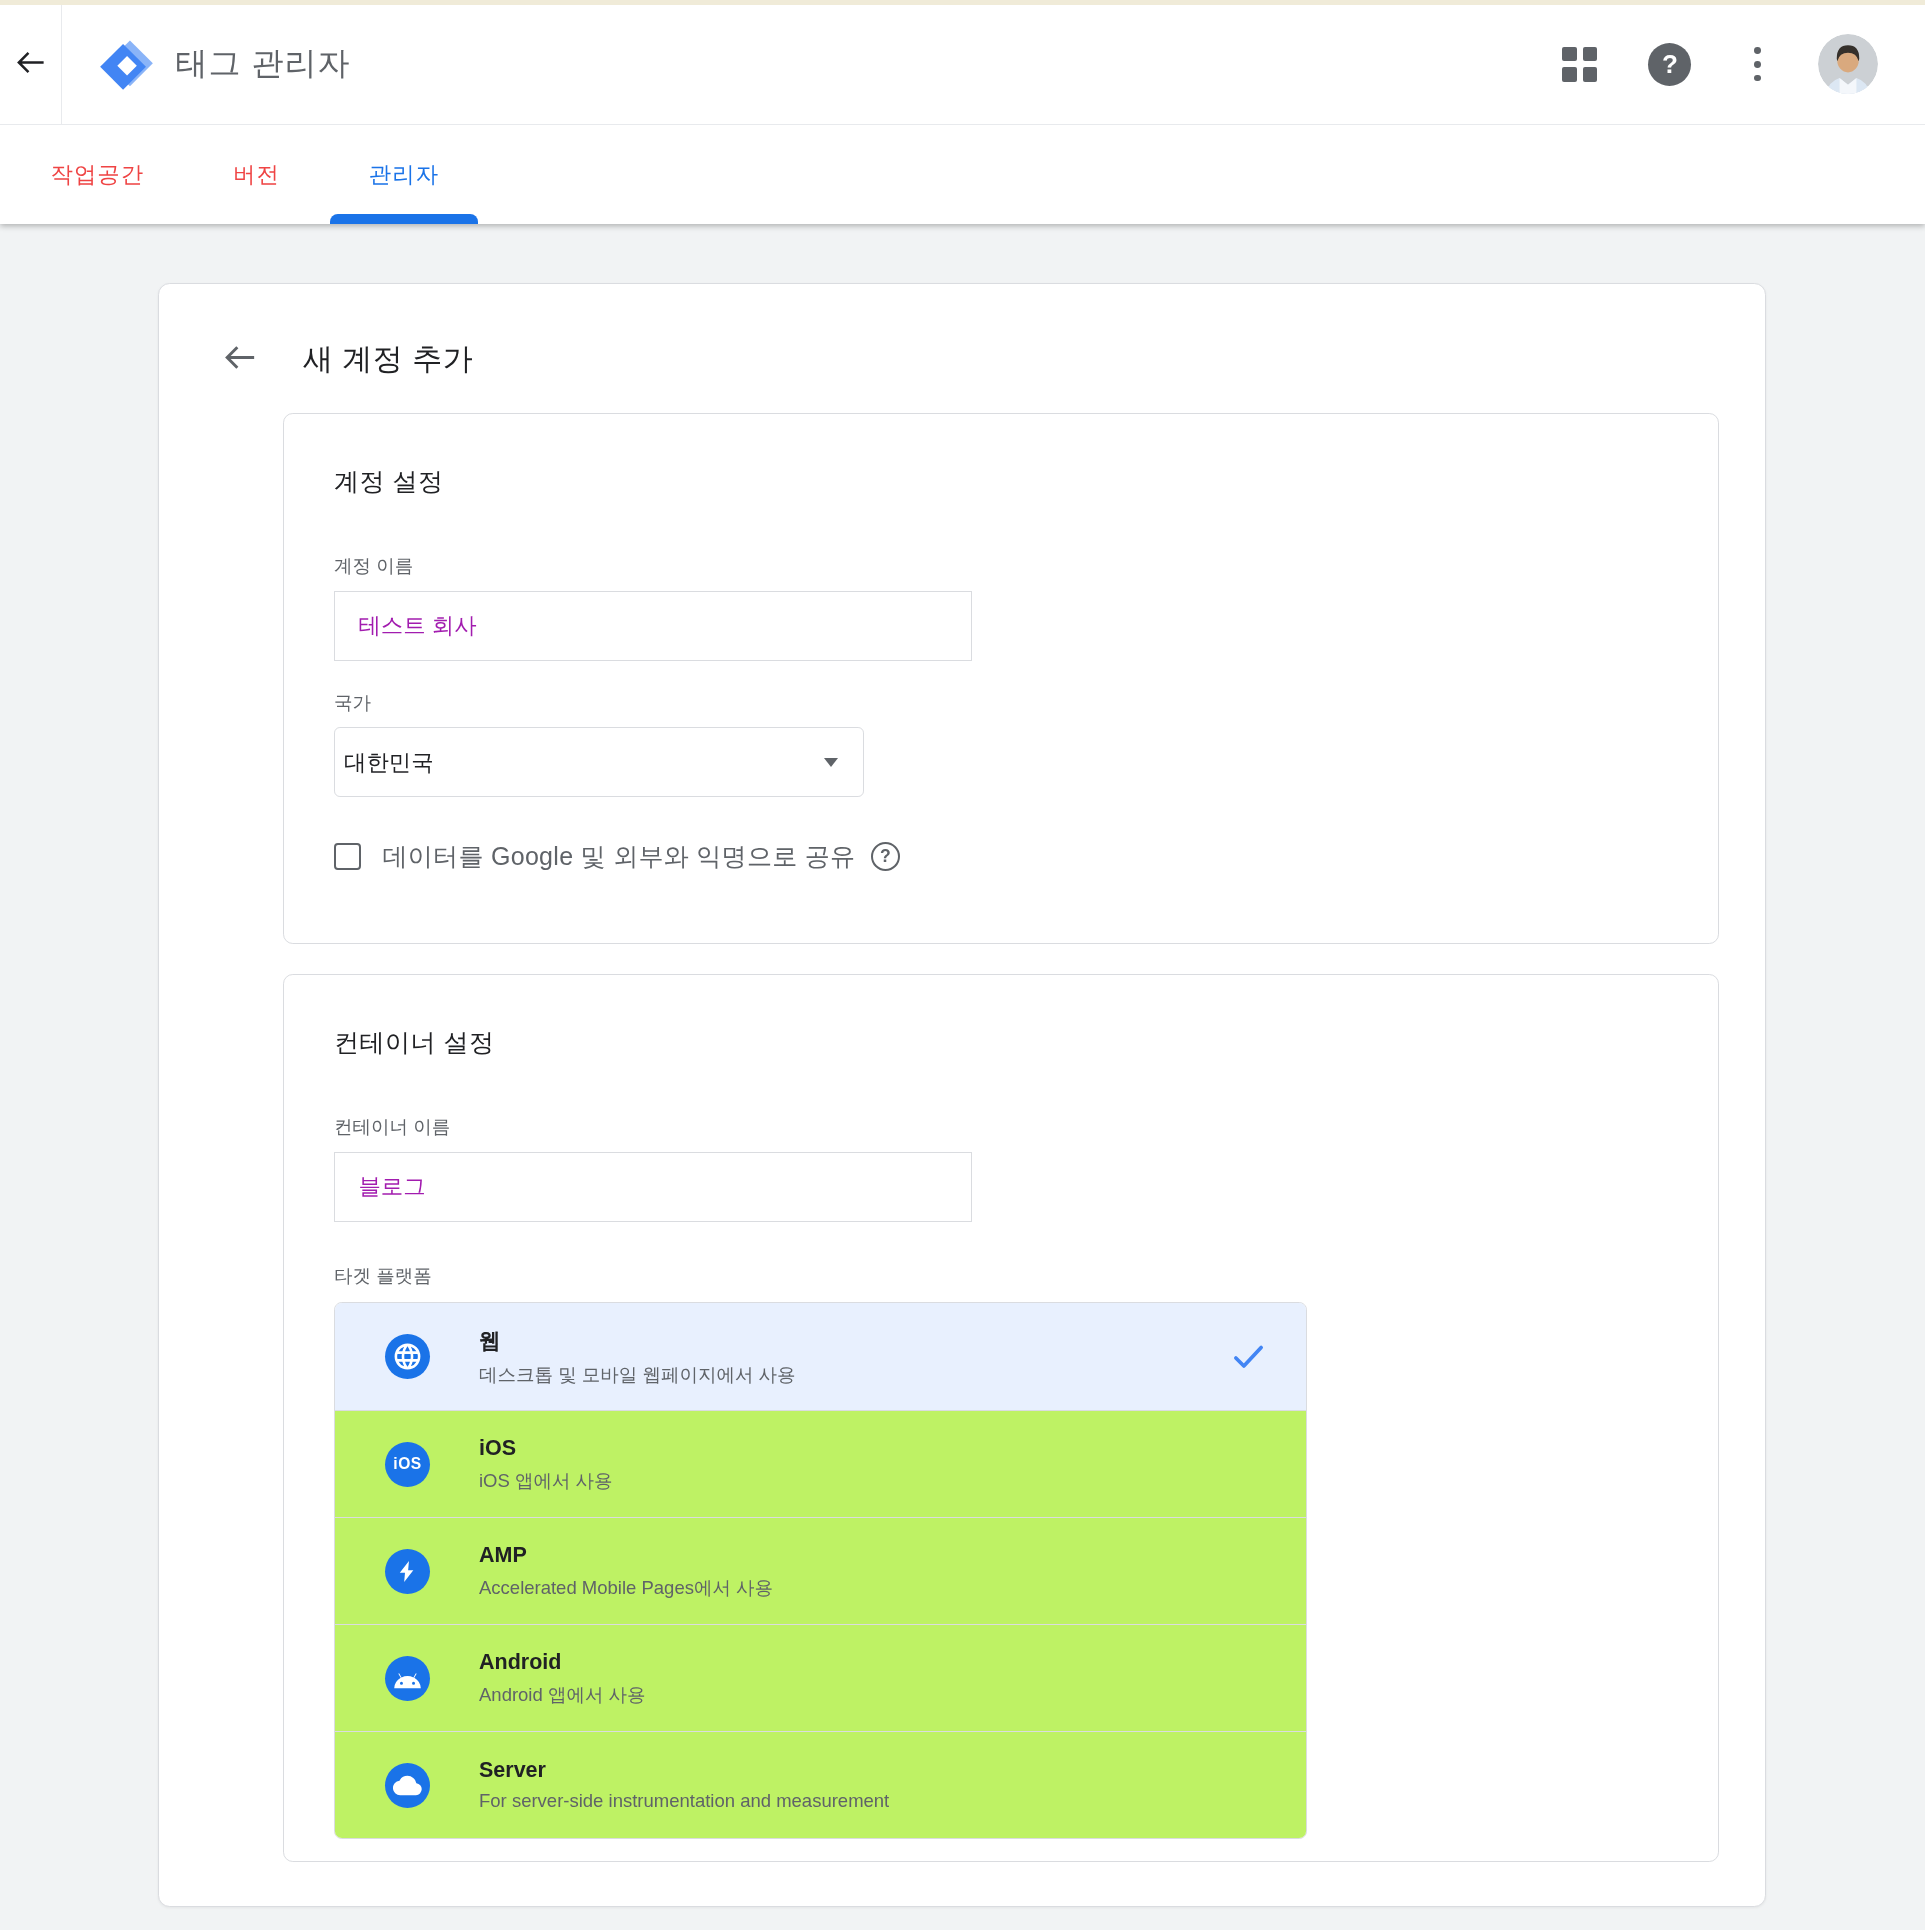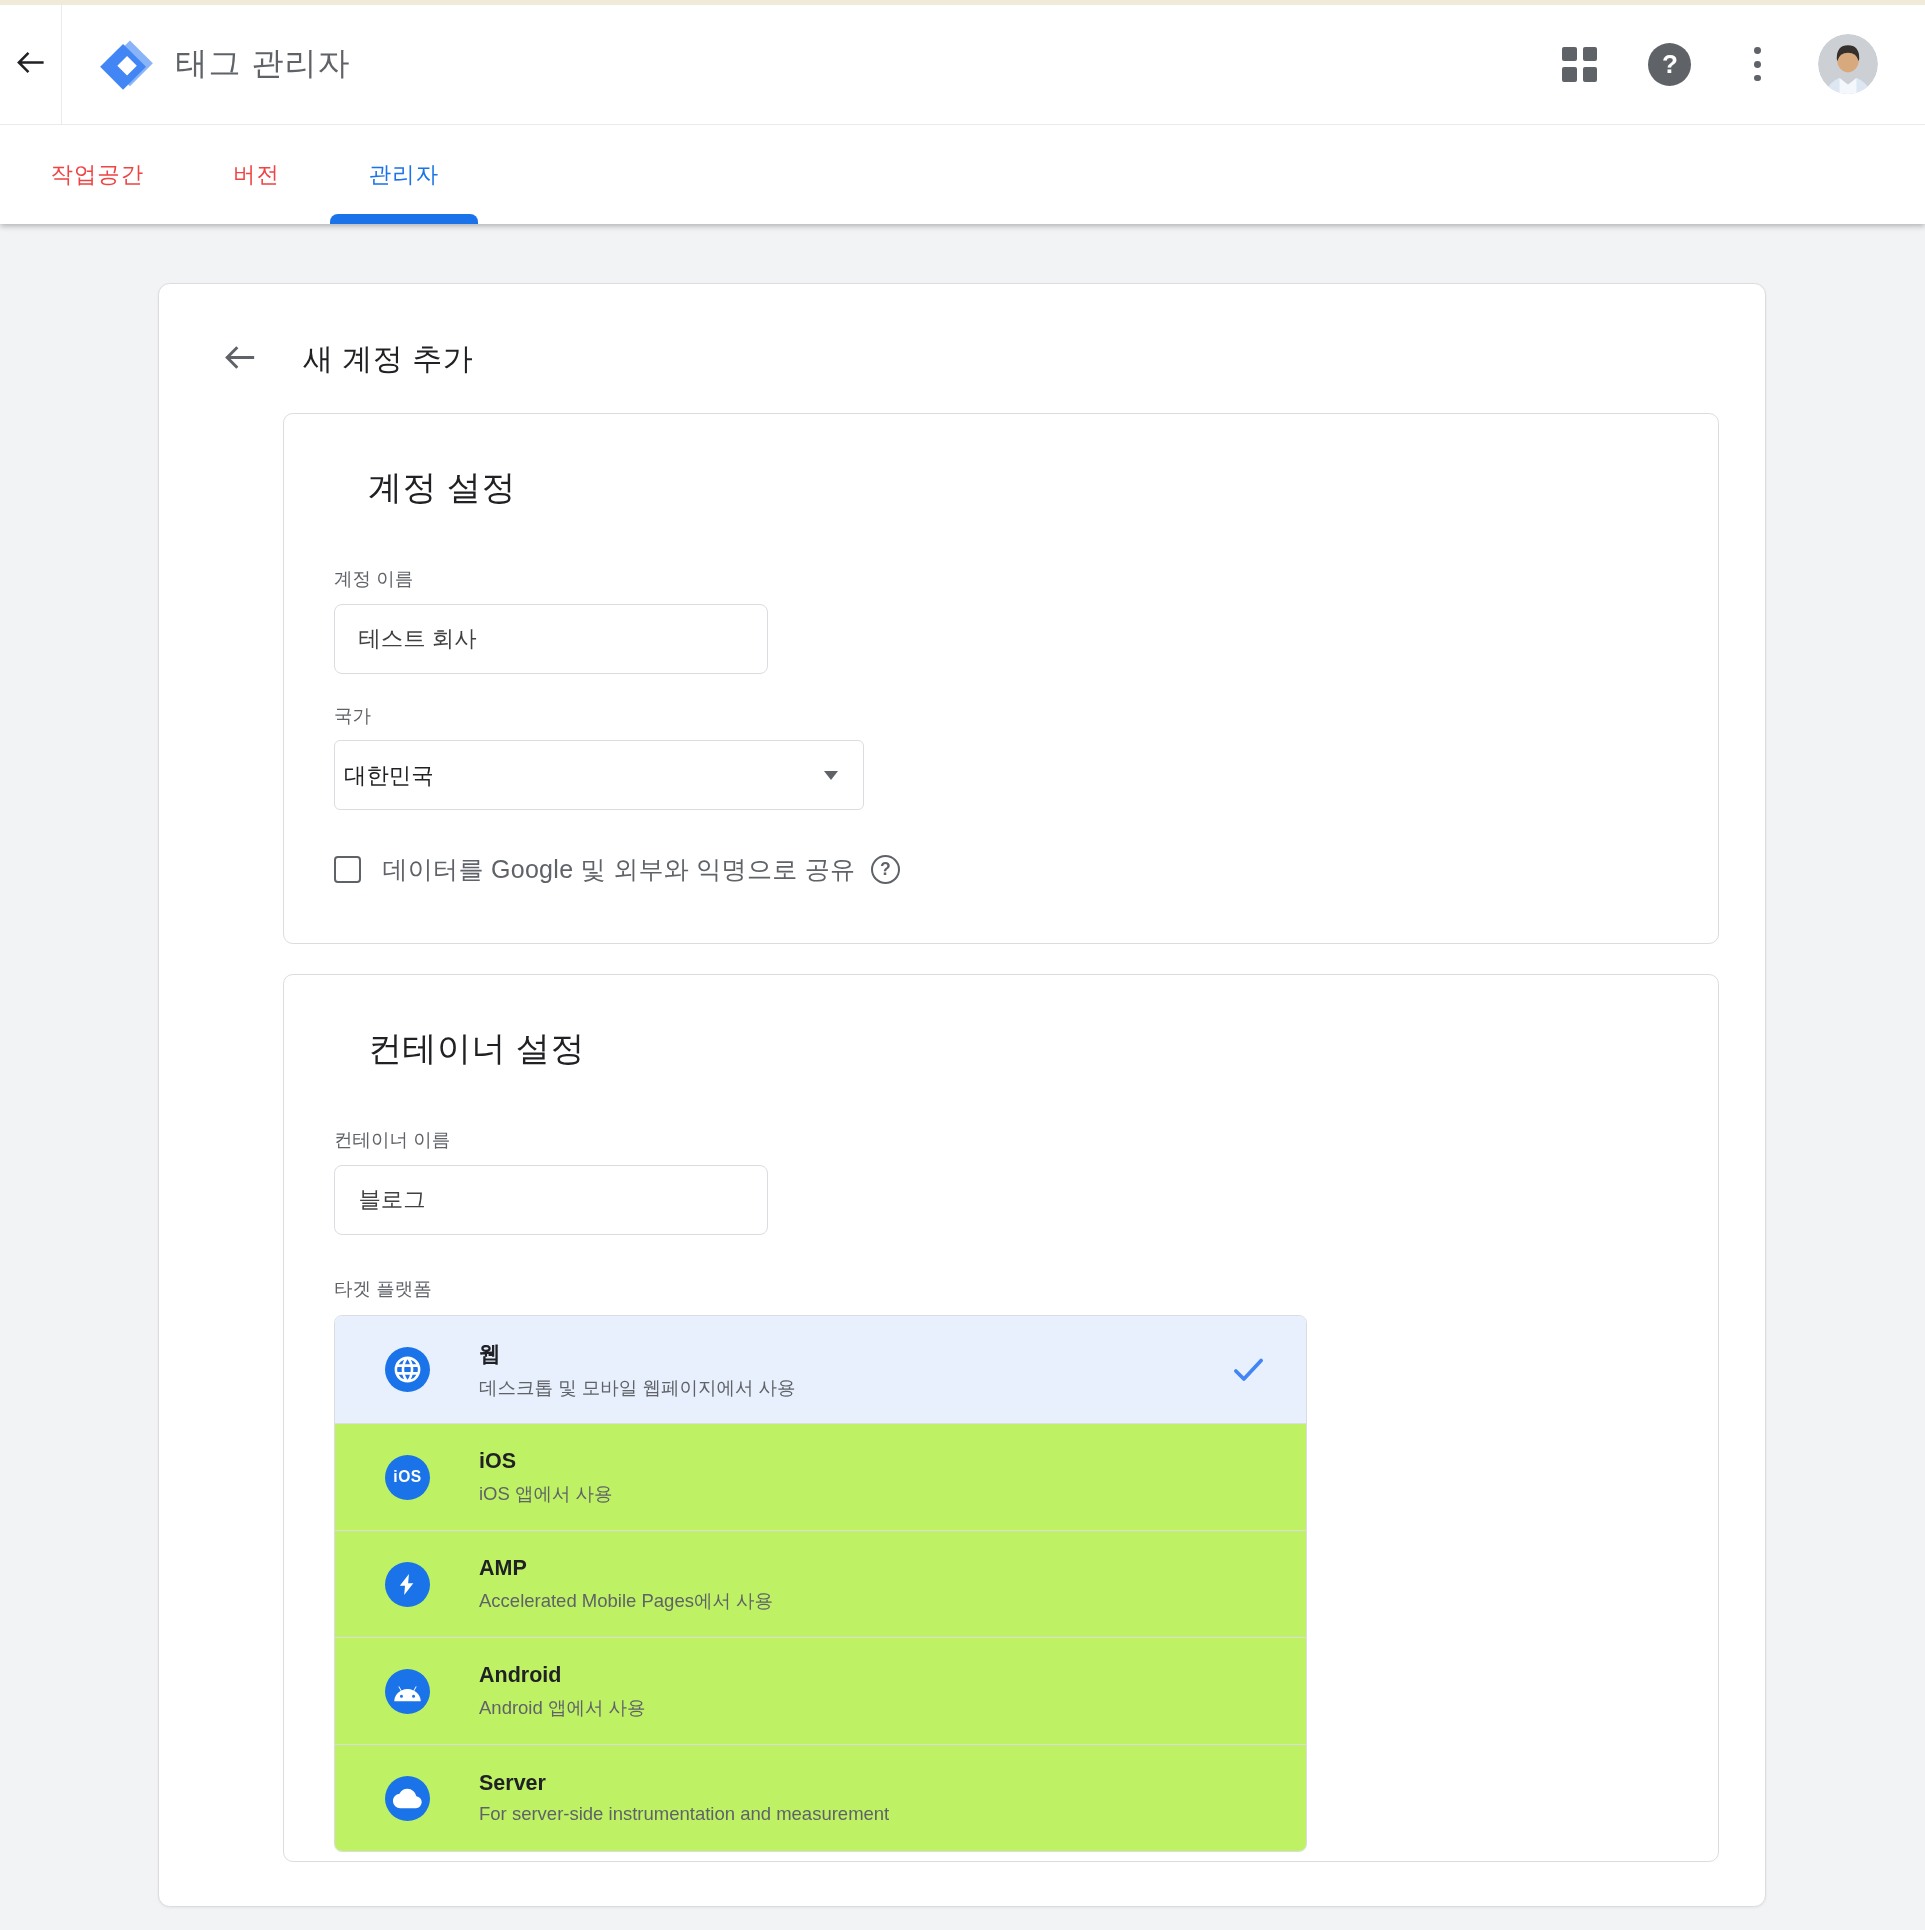--- a/index.html
+++ b/index.html
@@ -64,26 +64,26 @@
   .title-row { display:flex; align-items:center; height:41px; margin-bottom:33px; }
   .pg-back { cursor:pointer; display:flex; align-items:center; }
   .page-title { font-size:30px; color:#202124; margin-left:45px; letter-spacing:0.5px; }
 
   .section {
     width:1436px; margin-left:62px; border:1px solid #dadce0; border-radius:9.8px;
     padding:51px 0 0 50px;
   }
   .section.first { height:531px; }
   .section.second { height:888px; margin-top:30px; }
-  .sec-heading { font-size:34px; color:#202124; letter-spacing:0.5px;margin-left:34px; }
+  .sec-heading { font-size:25px; color:#202124; letter-spacing:0.5px; }
   .field-label { font-size:18.5px; color:#5f6368; margin-top:55px; }
   .field-label.tight { margin-top:29px; }
   .text-input {
-    margin-top:12.7px; width:434px; height:70px; border:1px solid #dadce0; border-radius:8px;
-    font-size:22.4px; color:#404040; padding:0 23.4px; font-family:"Liberation Sans",sans-serif;
+    margin-top:12.7px; width:638px; height:70px; border:1px solid #dadce0; border-radius:0;
+    font-size:22.4px; color:#a21caf; padding:0 23.4px; font-family:"Liberation Sans",sans-serif;
     background:#fff; outline:none; display:block;
   }
   .select {
     margin-top:12.7px; width:530px; height:70px; border:1px solid #dadce0; border-radius:5.9px;
     display:flex; align-items:center; justify-content:space-between; padding:0 25px 0 9px;
     font-size:22.4px; color:#202124; cursor:pointer; background:#fff;
   }
   .caret { width:0; height:0; border-left:7.8px solid transparent; border-right:7.8px solid transparent; border-top:9.8px solid #5f6368; }
 
   .check-row { display:flex; align-items:center; margin-top:43px; }

